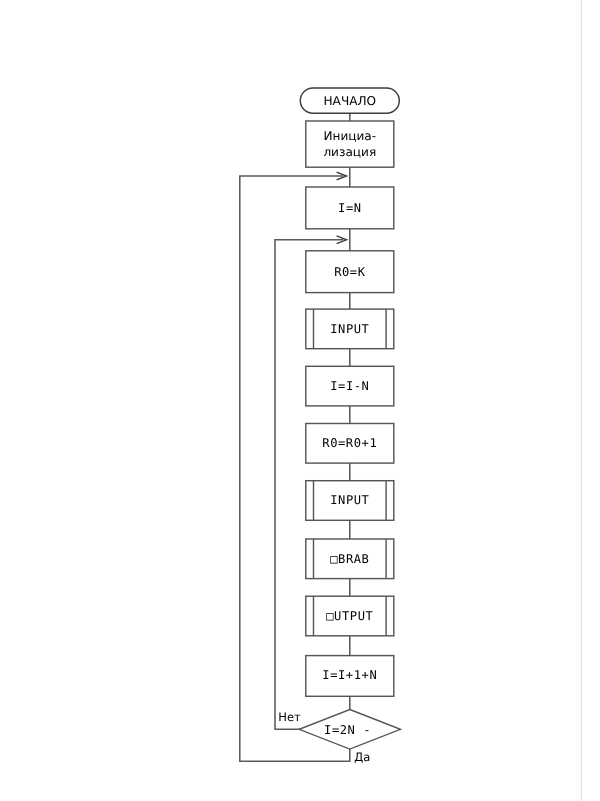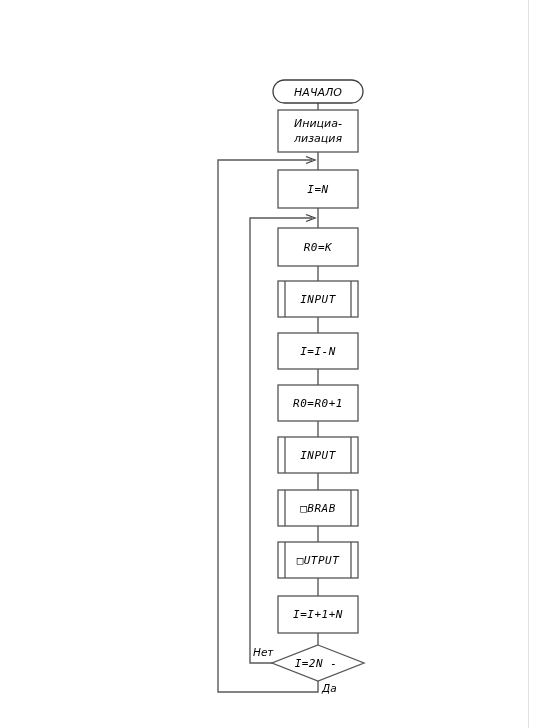--- a/index.html
+++ b/index.html
@@ -12,21 +12,20 @@
     width: 545px;
     height: 728px;
     overflow: hidden;
     font-family: "DejaVu Sans", sans-serif;
   }
   #page {
     position: relative;
     width: 545px;
     height: 556px;
     background: #ffffff;
-    font-style: italic;
   }
   #page-edge {
     position: absolute;
     top: 0;
     left: 528px;
     width: 1px;
     height: 728px;
     background: #e2e2e2;
   }
   #flow-svg {

